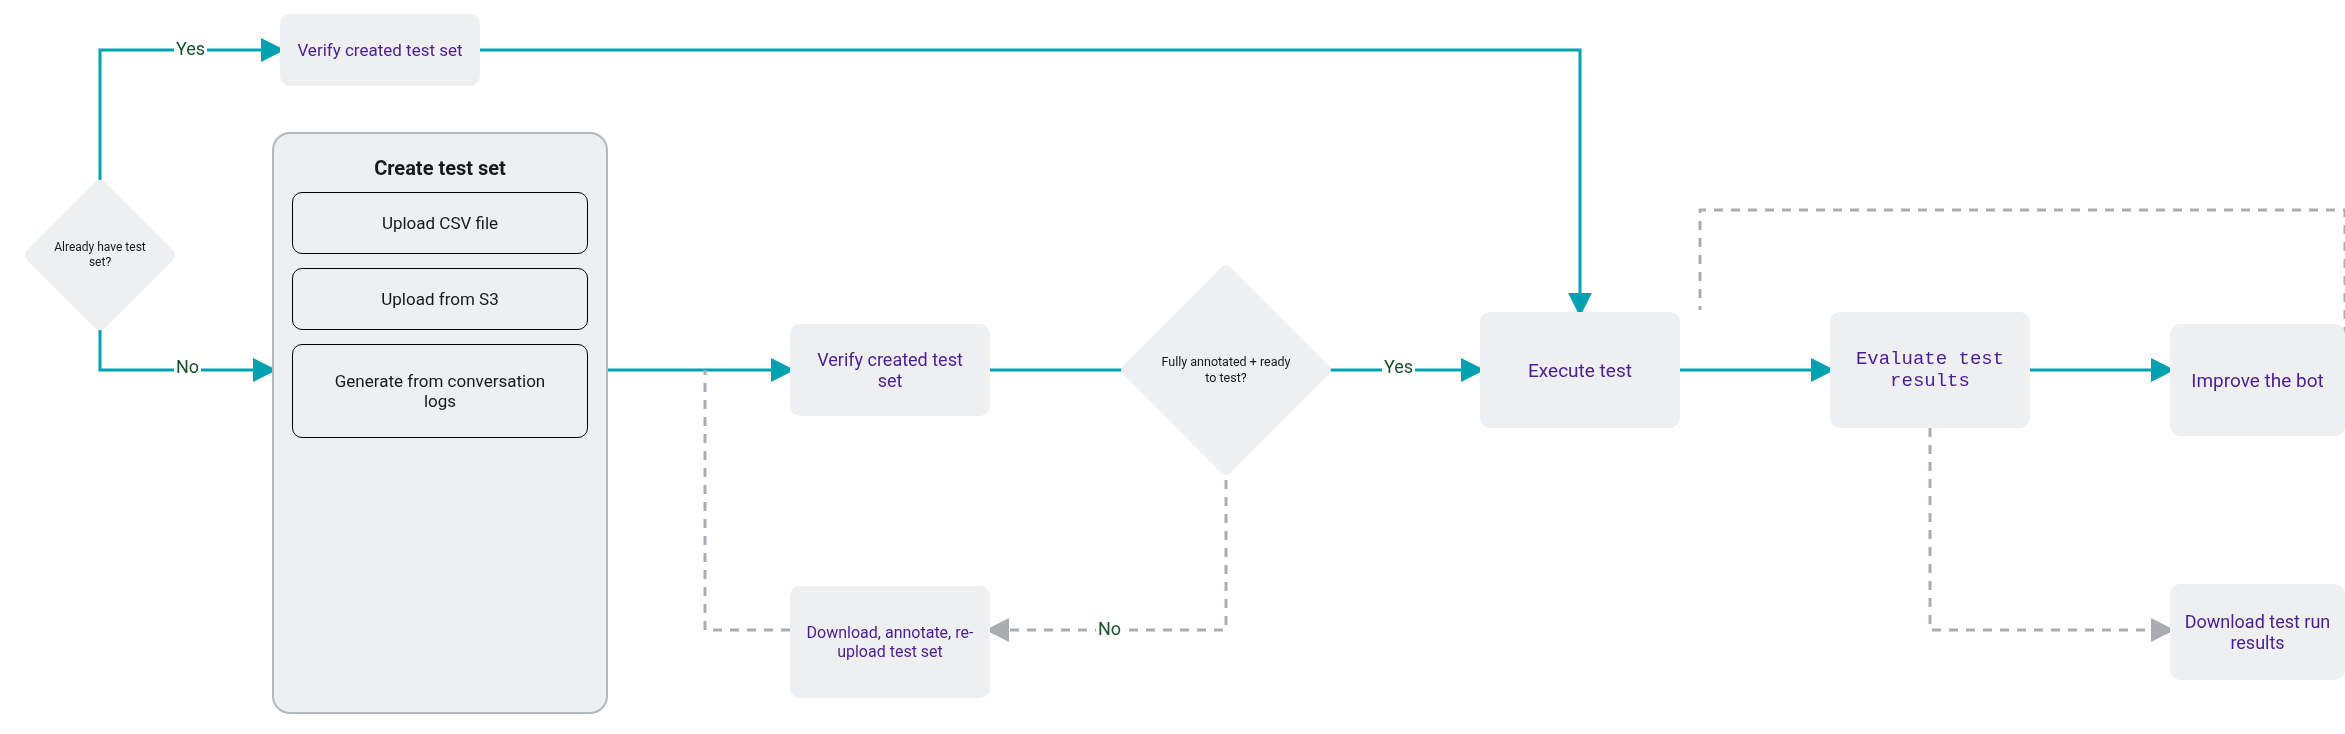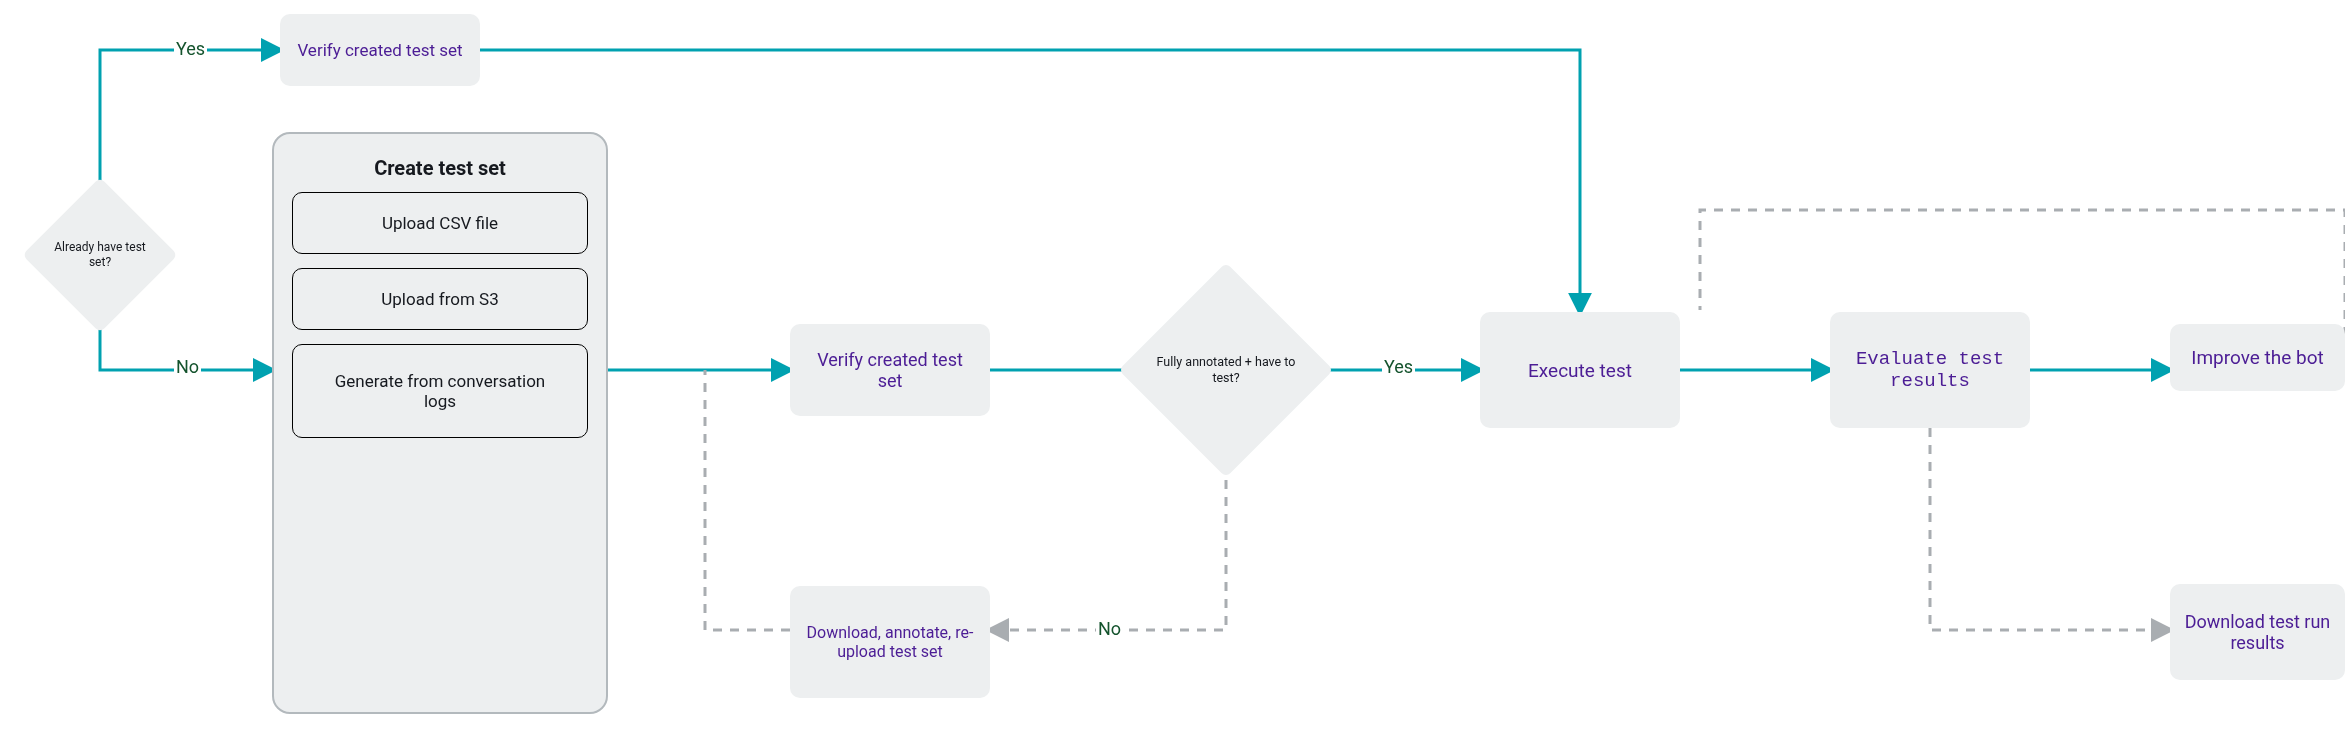--- a/index.html
+++ b/index.html
@@ -156,32 +156,32 @@
   <div class="box" style="left:790px; top:324px; width:200px; height:92px; font-size:18px;">
     <span>Verify created test set</span>
   </div>
 
   <div class="box" style="left:790px; top:586px; width:200px; height:112px; font-size:16px;">
     <span>Download, annotate, re-upload test set</span>
   </div>
 
   <div class="diamond-wrap" style="left:1150px; top:294px; width:152px; height:152px;">
     <div class="shape"></div>
-    <div class="label" style="font-size:12.5px;">Fully annotated + have to test?</div>
+    <div class="label" style="font-size:12.5px;">Fully annotated + ready to test?</div>
   </div>
 
   <div class="box" style="left:1480px; top:312px; width:200px; height:116px; font-size:19px;">
     <span>Execute test</span>
   </div>
 
   <div class="box" style="left:1830px; top:312px; width:200px; height:116px; font-size:19px;font-family:Liberation Mono, monospace;">
     <span>Evaluate test results</span>
   </div>
 
-  <div class="box" style="left:2170px; top:324px; width:175px; height:67px; font-size:19px;">
+  <div class="box" style="left:2170px; top:324px; width:175px; height:112px; font-size:19px;">
     <span>Improve the bot</span>
   </div>
 
   <div class="box" style="left:2170px; top:584px; width:175px; height:96px; font-size:18px;">
     <span>Download test run results</span>
   </div>
 
   <div class="edge-label" style="left:174px; top:38px;">Yes</div>
   <div class="edge-label" style="left:174px; top:356px;">No</div>
   <div class="edge-label" style="left:1382px; top:356px;">Yes</div>

